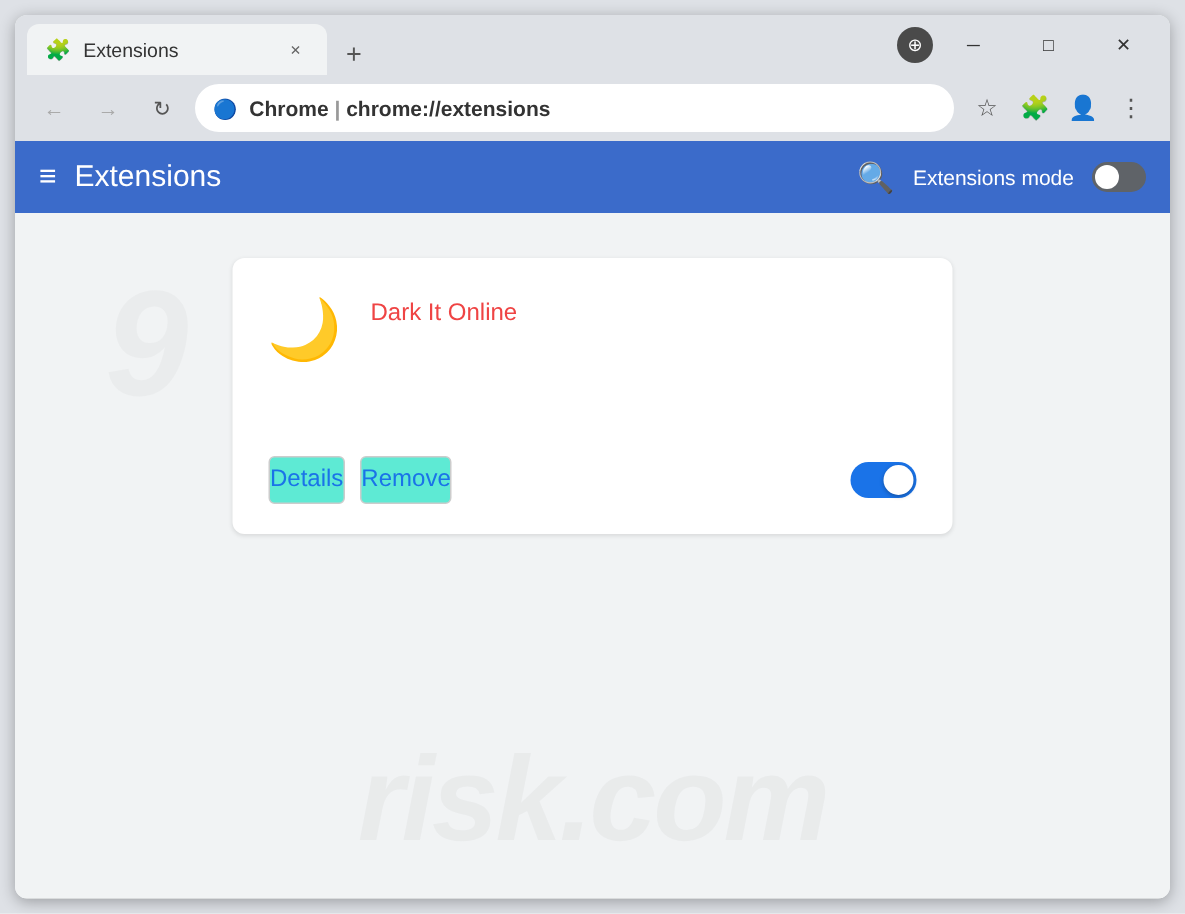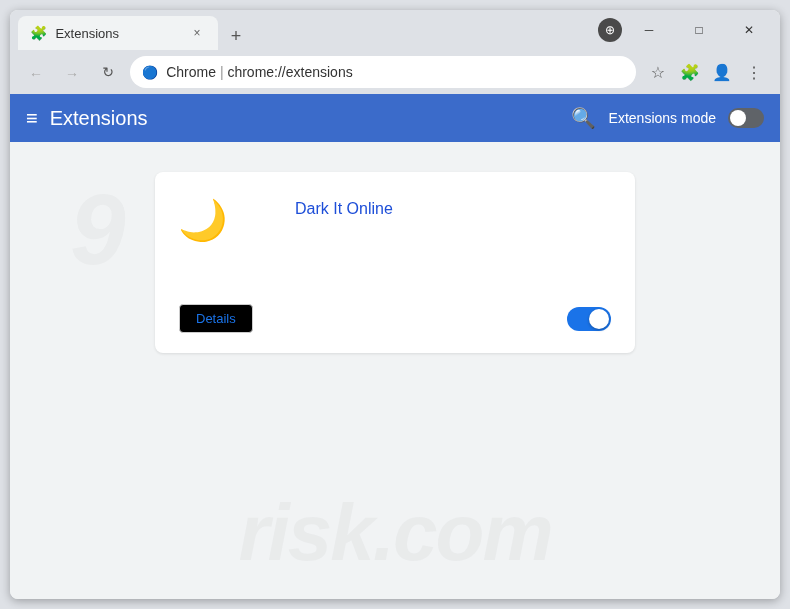--- a/index.html
+++ b/index.html
@@ -146,20 +146,21 @@
 
     .url-icon {
       font-size: 14px;
       color: #555;
     }
 
     .url-text {
       flex: 1;
       font-size: 14px;
       color: #333;
+      font-weight: bold;
     }
 
     .toolbar-icons {
       display: flex;
       gap: 4px;
       align-items: center;
     }
 
     .toolbar-icon-btn {
       width: 28px;
@@ -298,38 +299,37 @@
     }
 
     .moon-icon {
       font-size: 40px;
       color: #222;
       line-height: 1;
     }
 
     .ext-name {
       font-size: 16px;
-      color: #1d4ed8;
+      color: #ef4444;
       font-weight: 400;
       padding-top: 4px;
-      margin-left: 48px;
     }
 
     .card-bottom {
       display: flex;
       align-items: center;
       gap: 10px;
     }
 
     .card-btn {
-      padding: 6px 16px;
+      padding: 6px 0;
       border: 1px solid #ccc;
       border-radius: 4px;
-      background: #000000;
-      font-size: 13px;
+      background: #5eead4;
+      font-size: 16px;
       color: #1a73e8;
       cursor: pointer;
       font-family: inherit;
     }
 
     .spacer { flex: 1; }
 
     .ext-toggle {
       width: 44px;
       height: 24px;
@@ -413,20 +413,21 @@
 
     <div class="ext-card">
       <div class="card-top">
         <div class="ext-logo">
           <span class="moon-icon">🌙</span>
         </div>
         <span class="ext-name">Dark It Online</span>
       </div>
       <div class="card-bottom">
         <button class="card-btn">Details</button>
+        <button class="card-btn">Remove</button>
         <div class="spacer"></div>
         <div class="ext-toggle">
           <div class="ext-toggle-knob"></div>
         </div>
       </div>
     </div>
 
     <div class="watermark">risk.com</div>
   </div>
 

